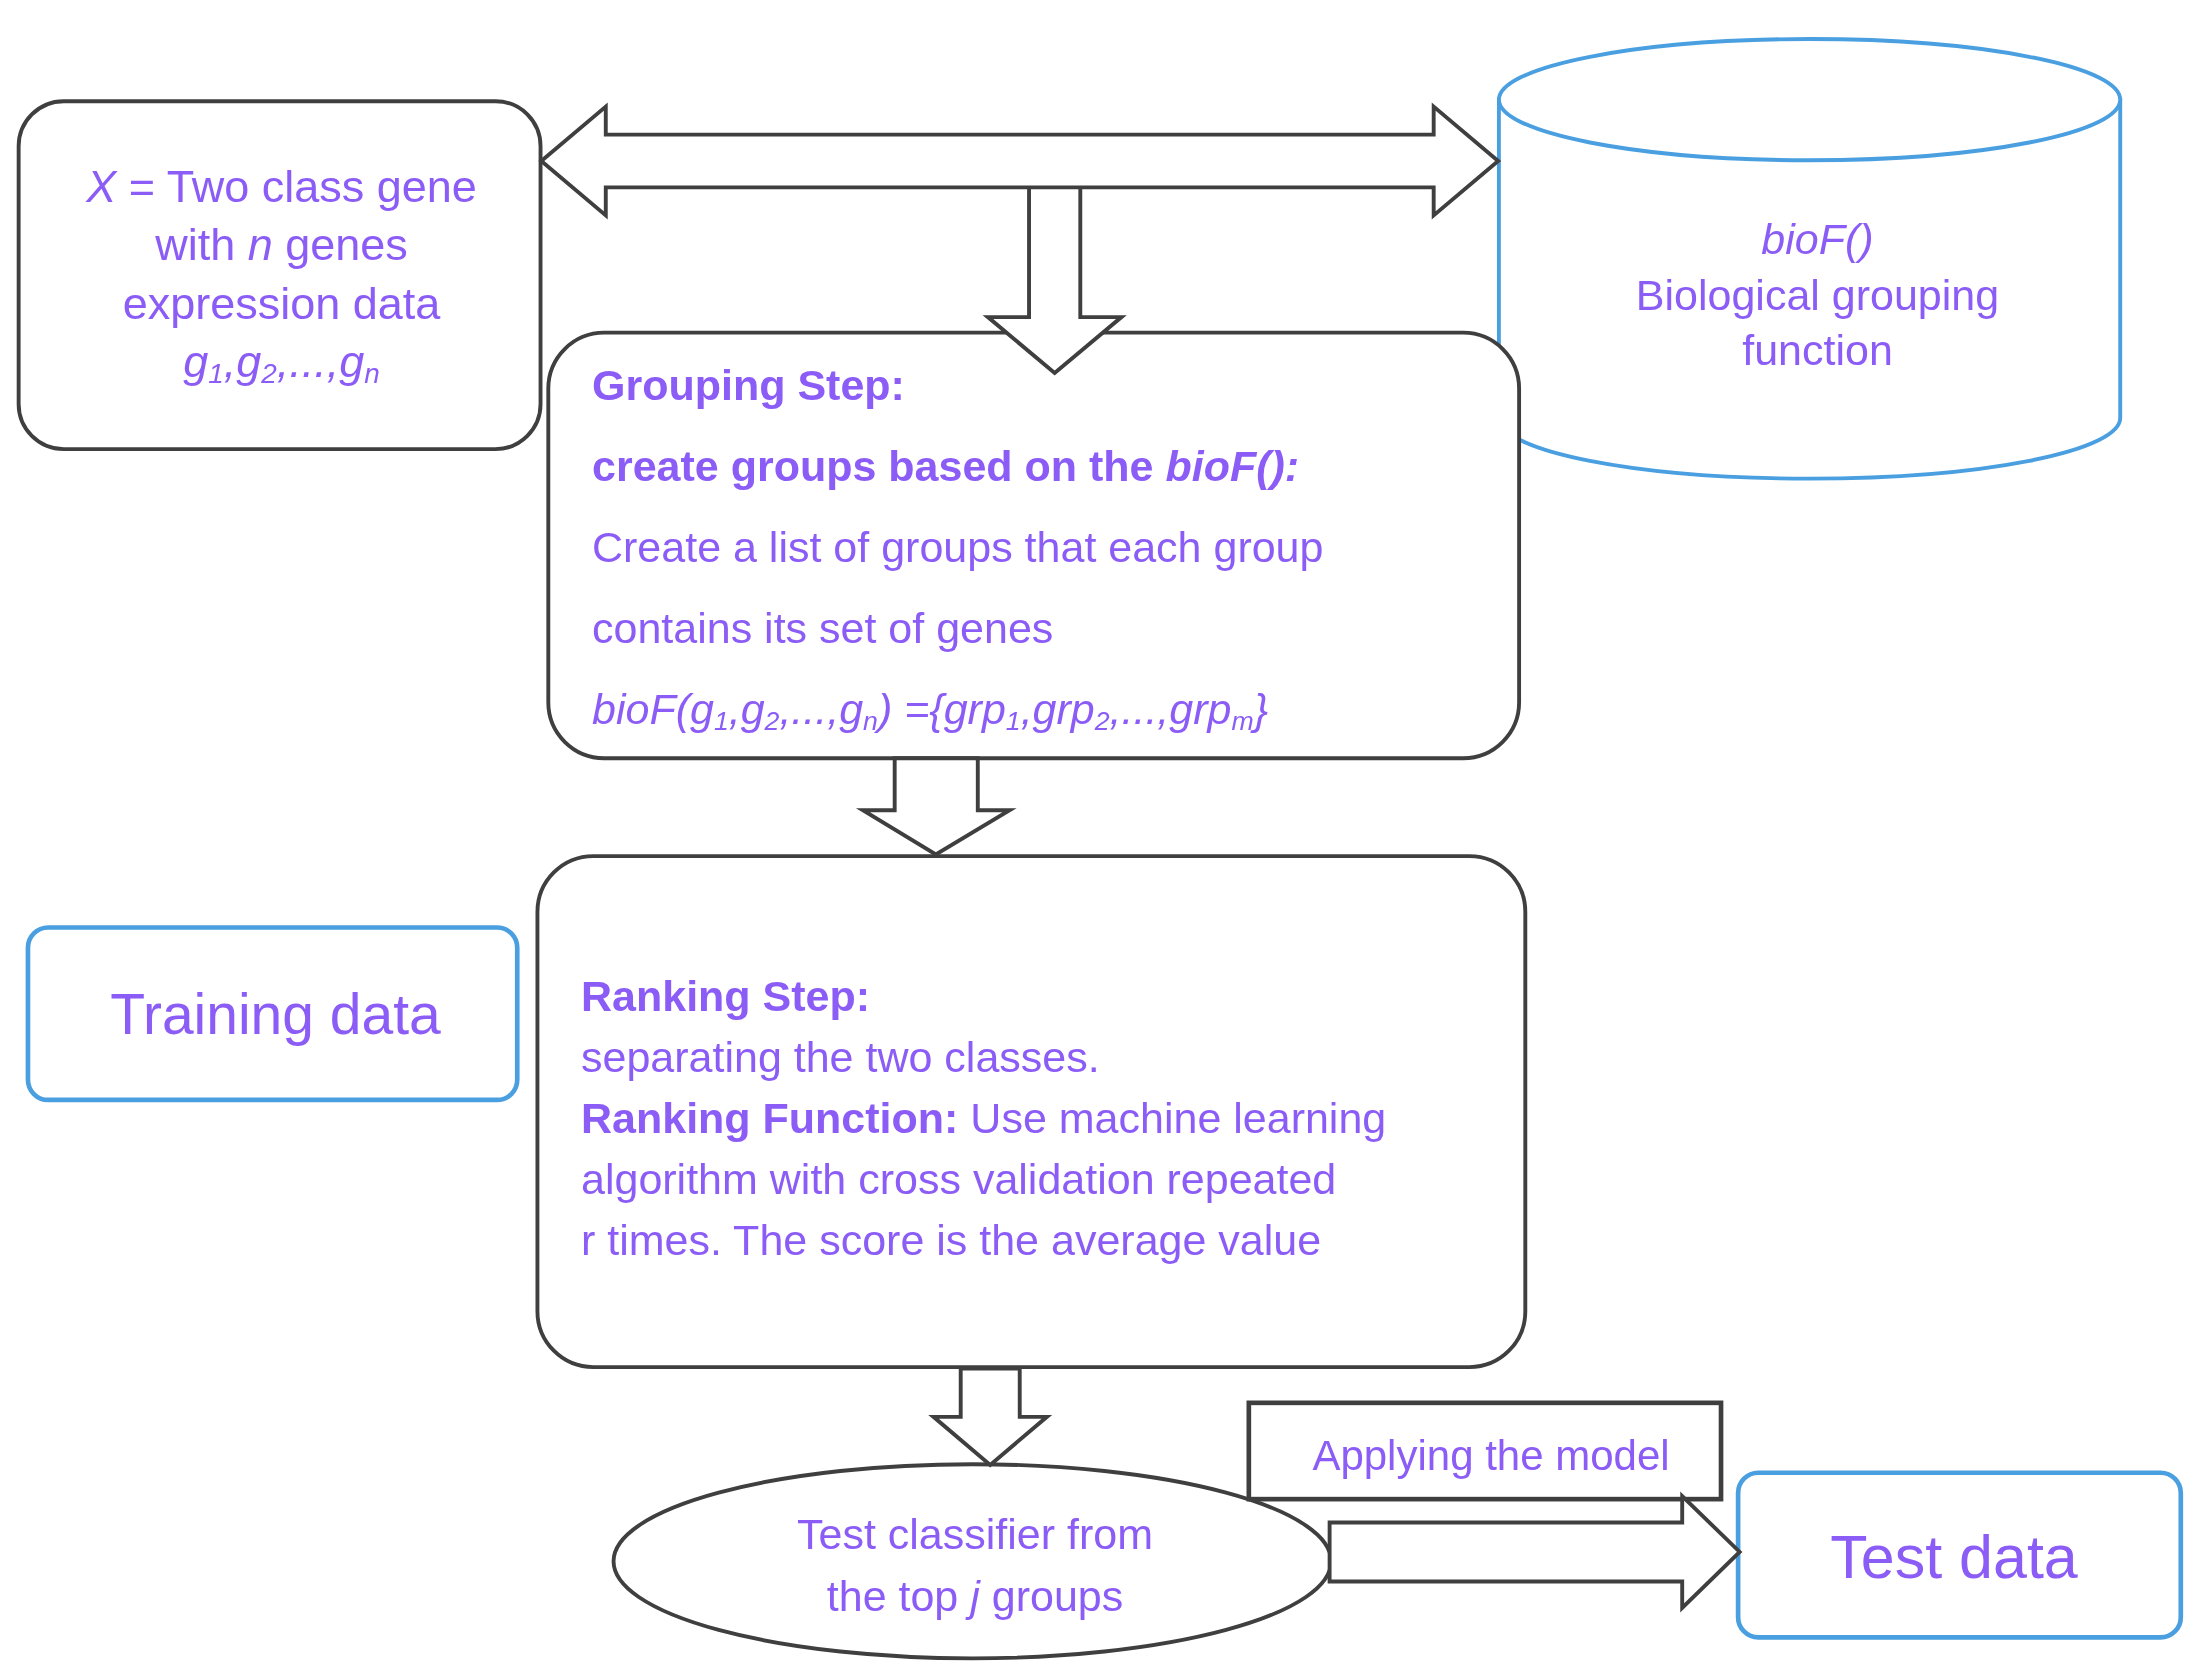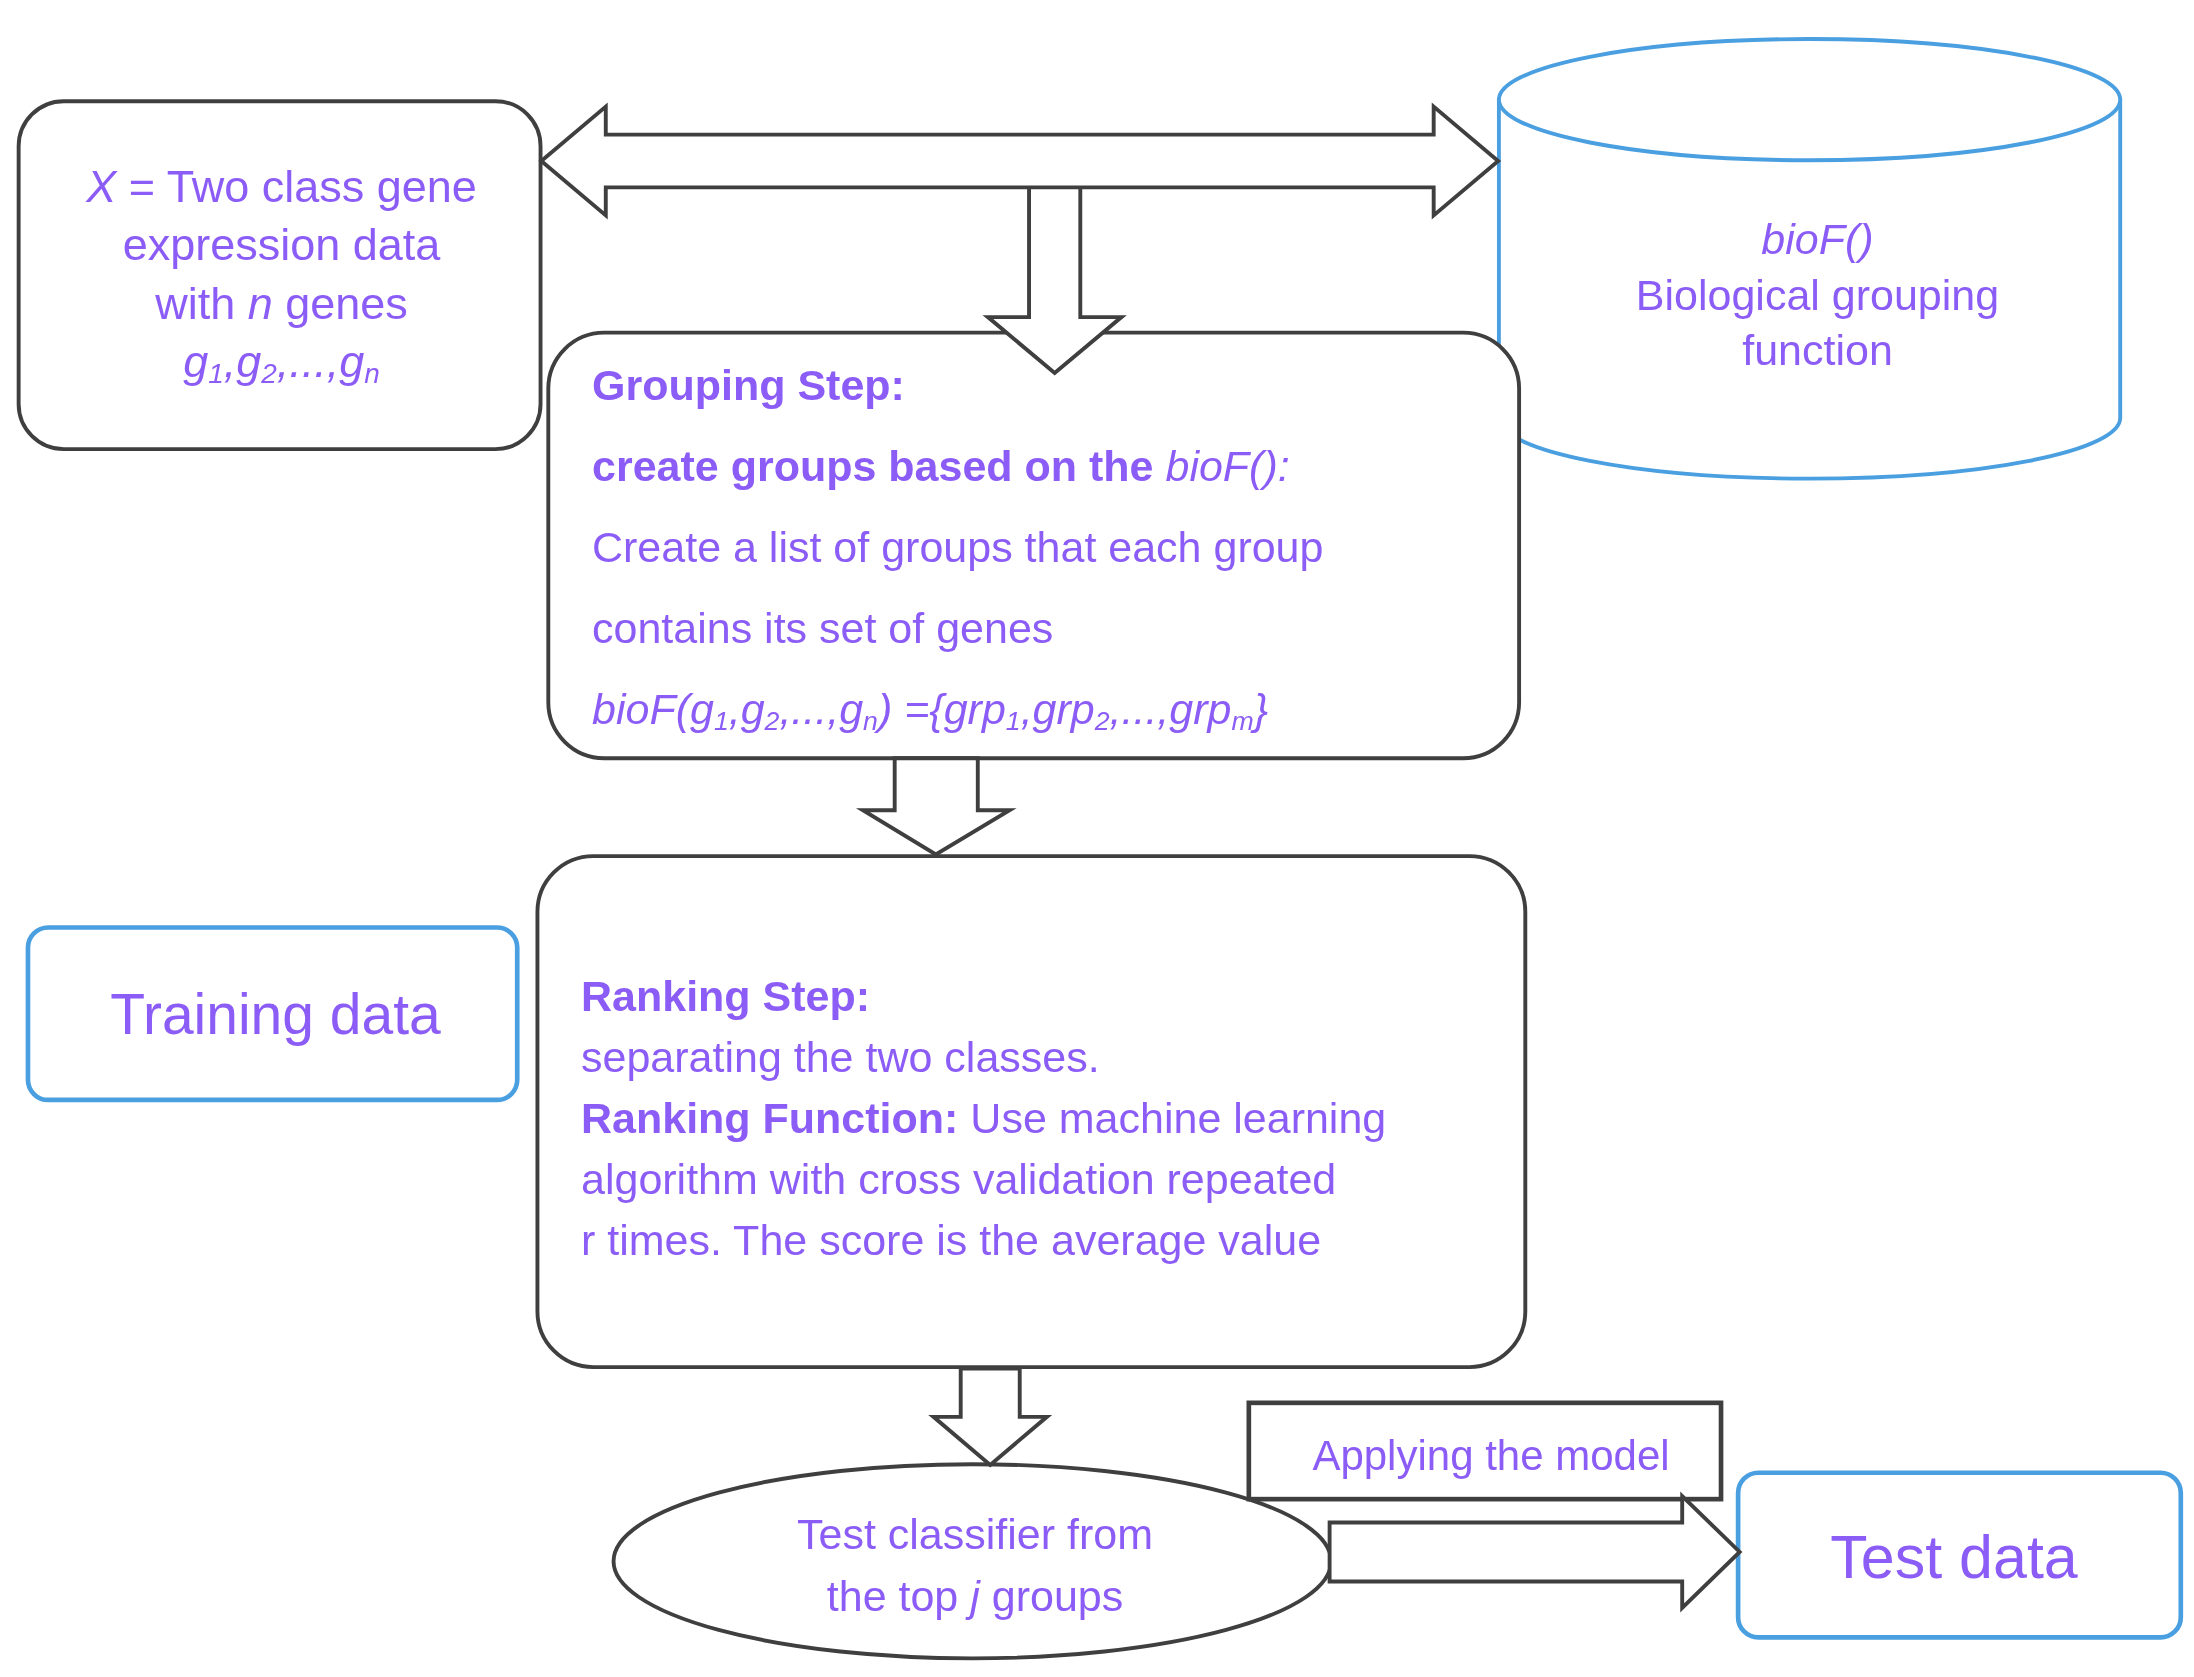--- a/index.html
+++ b/index.html
@@ -69,21 +69,21 @@
     left: 1258px; top: 1414px; width: 466px; height: 84px;
     font-size: 42px;
   }
   #testdata-text {
     left: 1748px; top: 1499px; width: 412px; height: 117px;
     font-size: 61px;
   }
 
   .bold { font-weight: bold; }
   .ital { font-style: italic; }
-  .boldital { font-weight: normal; font-style: italic; }
+  .boldital { font-weight: bold; font-style: italic; }
   sub {
     font-size: 0.62em;
     vertical-align: -0.22em;
     font-style: italic;
   }
   .row { white-space: nowrap; }
 </style>
 </head>
 <body>
 
@@ -154,24 +154,24 @@
              L2166,2070
              L2166,2036
              L1712,2036
              Z" fill="#ffffff" stroke="#3f3f3f" stroke-width="5" stroke-linejoin="miter"></path>
   </svg>
 
   <div class="node-text" id="x-box-text">
     <div class="row">
       <span class="ital">X</span><span> = Two class gene</span>
     </div>
+    <div class="row">
+      <span>with </span><span class="ital">n</span><span> genes</span>
+    </div>
     <div class="row">expression data</div>
-    <div class="row">
-      <span>with </span><span class="ital">n</span><span> genes</span>
-    </div>
     <div class="row ital">
       <span>g</span><sub>1</sub><span>,</span><span>g</span><sub>2</sub><span>,...,</span><span>g</span><sub>n</sub>
     </div>
   </div>
 
   <div class="node-text" id="db-text">
     <div class="row ital">bioF()</div>
     <div class="row">Biological grouping</div>
     <div class="row">function</div>
   </div>

